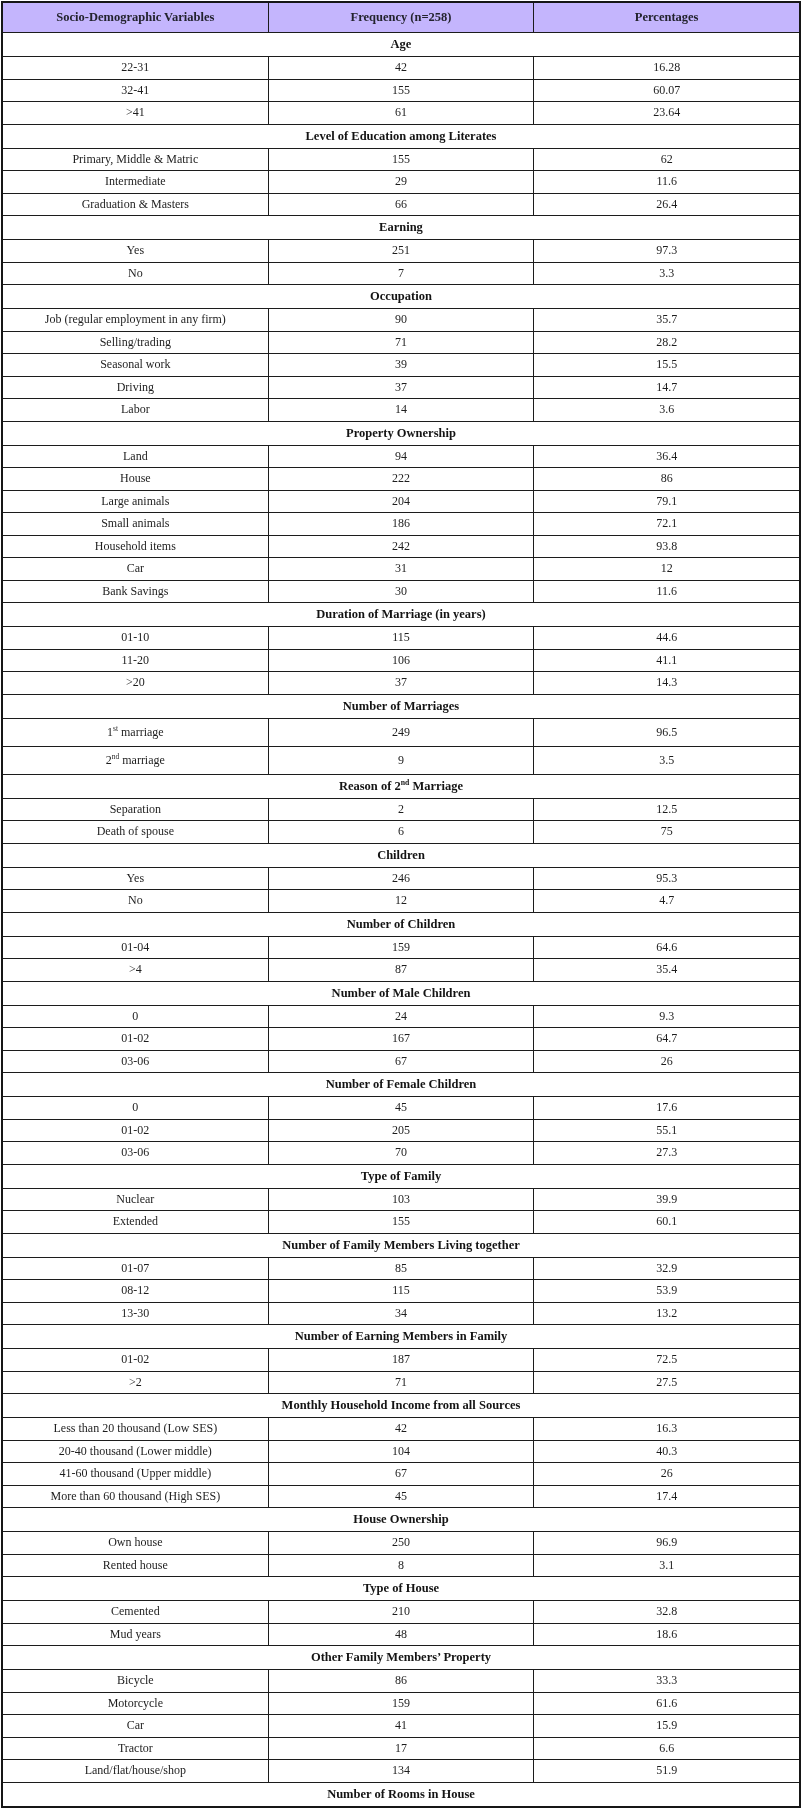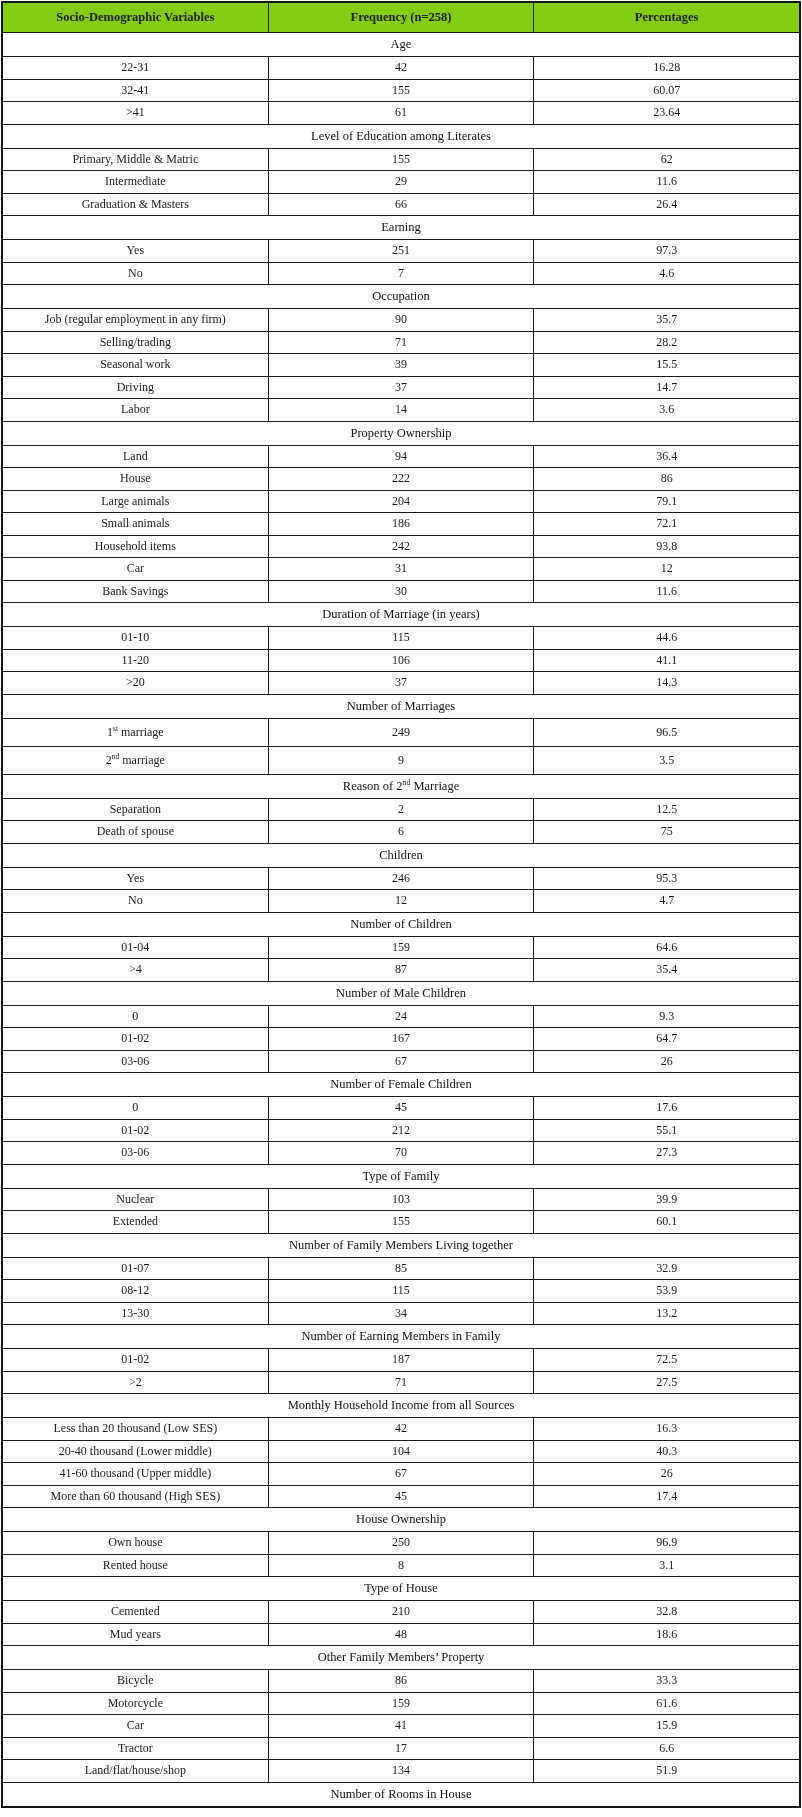--- a/index.html
+++ b/index.html
@@ -25,29 +25,29 @@
   }
   table.socio-table th,
   table.socio-table td {
     border: 1px solid #1c1c1c;
     text-align: center;
     vertical-align: middle;
     padding: 0 4px;
     overflow: hidden;
   }
   thead th {
-    background: #84cc16;
+    background: #c4b5fd;
     color: #23232e;
     font-size: 12.5px;
     font-weight: bold;
     height: 29px;
     width: 33.33%;
   }
   tr.section-row td {
-    font-weight: normal;
+    font-weight: bold;
     font-size: 12.5px;
     color: #141414;
     height: 23px;
   }
   tr.data-row td {
     font-size: 12px;
     font-weight: normal;
     color: #1d1d1d;
     height: 21.5px;
   }
@@ -114,21 +114,21 @@
           <td colspan="3">Earning</td>
         </tr>
         <tr class="data-row">
           <td>Yes</td>
           <td>251</td>
           <td>97.3</td>
         </tr>
         <tr class="data-row">
           <td>No</td>
           <td>7</td>
-          <td>4.6</td>
+          <td>3.3</td>
         </tr>
         <tr class="section-row">
           <td colspan="3">Occupation</td>
         </tr>
         <tr class="data-row">
           <td>Job (regular employment in any firm)</td>
           <td>90</td>
           <td>35.7</td>
         </tr>
         <tr class="data-row">
@@ -280,21 +280,21 @@
         <tr class="section-row">
           <td colspan="3">Number of Female Children</td>
         </tr>
         <tr class="data-row">
           <td>0</td>
           <td>45</td>
           <td>17.6</td>
         </tr>
         <tr class="data-row">
           <td>01-02</td>
-          <td>212</td>
+          <td>205</td>
           <td>55.1</td>
         </tr>
         <tr class="data-row">
           <td>03-06</td>
           <td>70</td>
           <td>27.3</td>
         </tr>
         <tr class="section-row">
           <td colspan="3">Type of Family</td>
         </tr>

